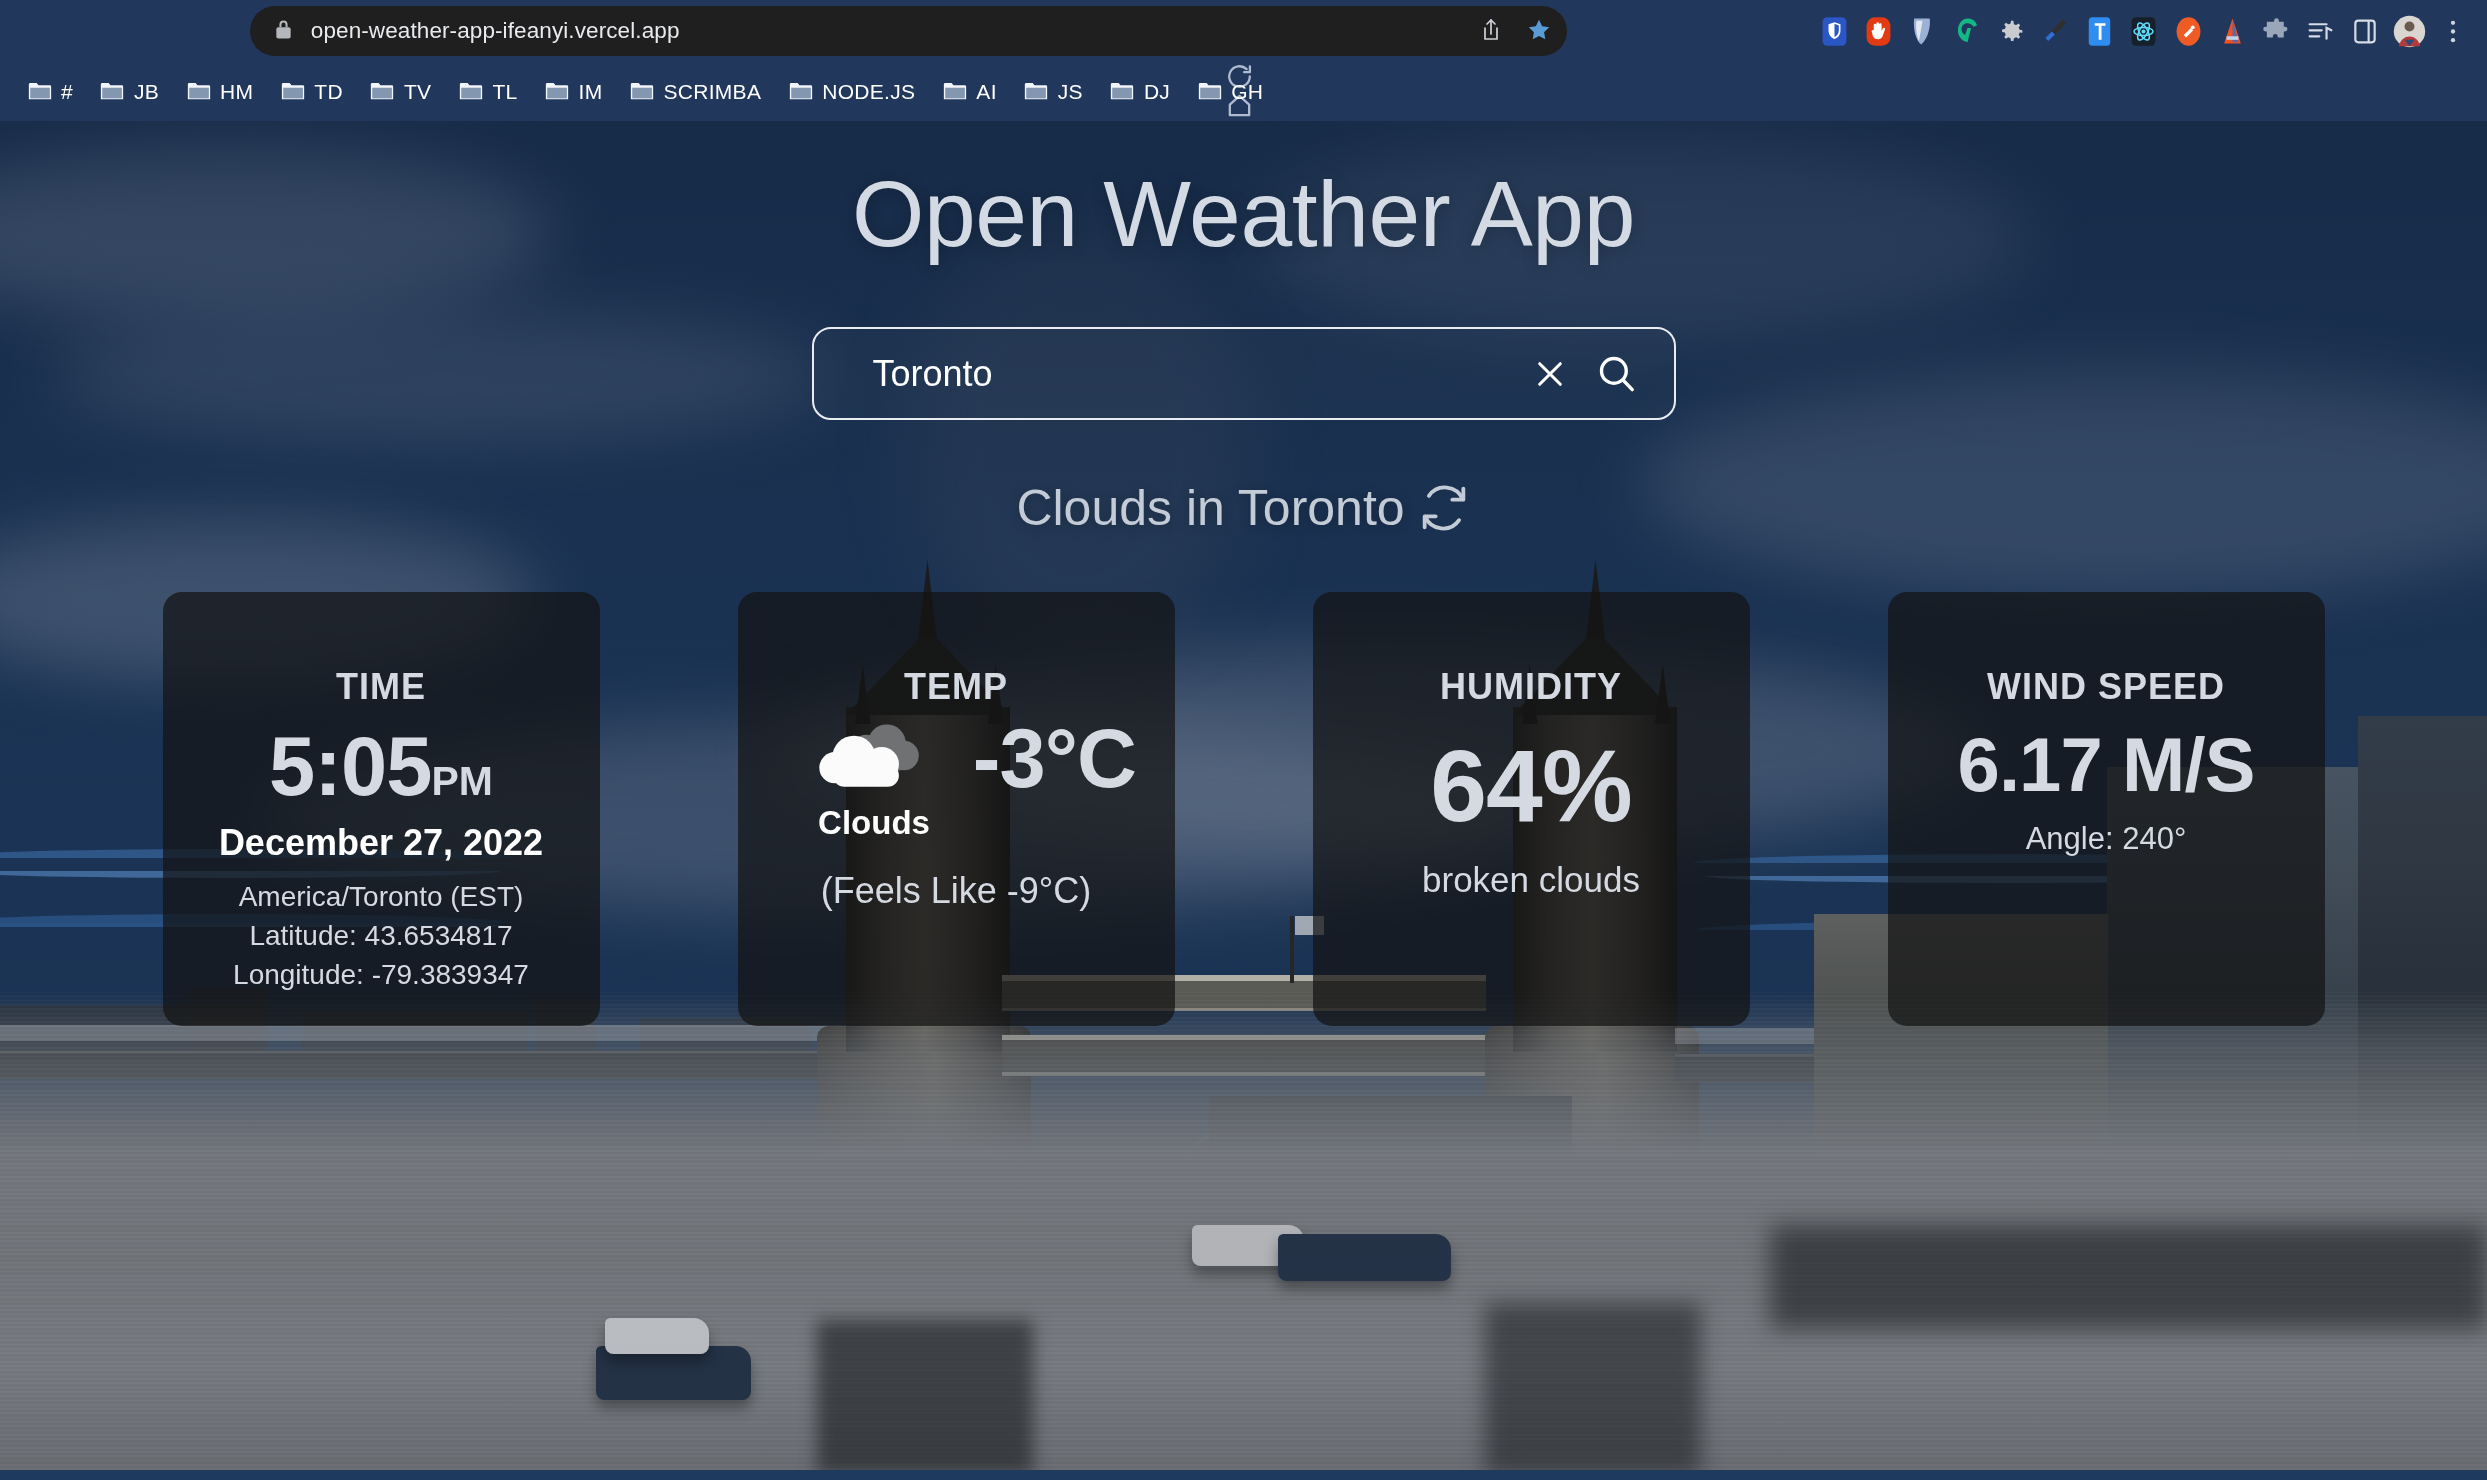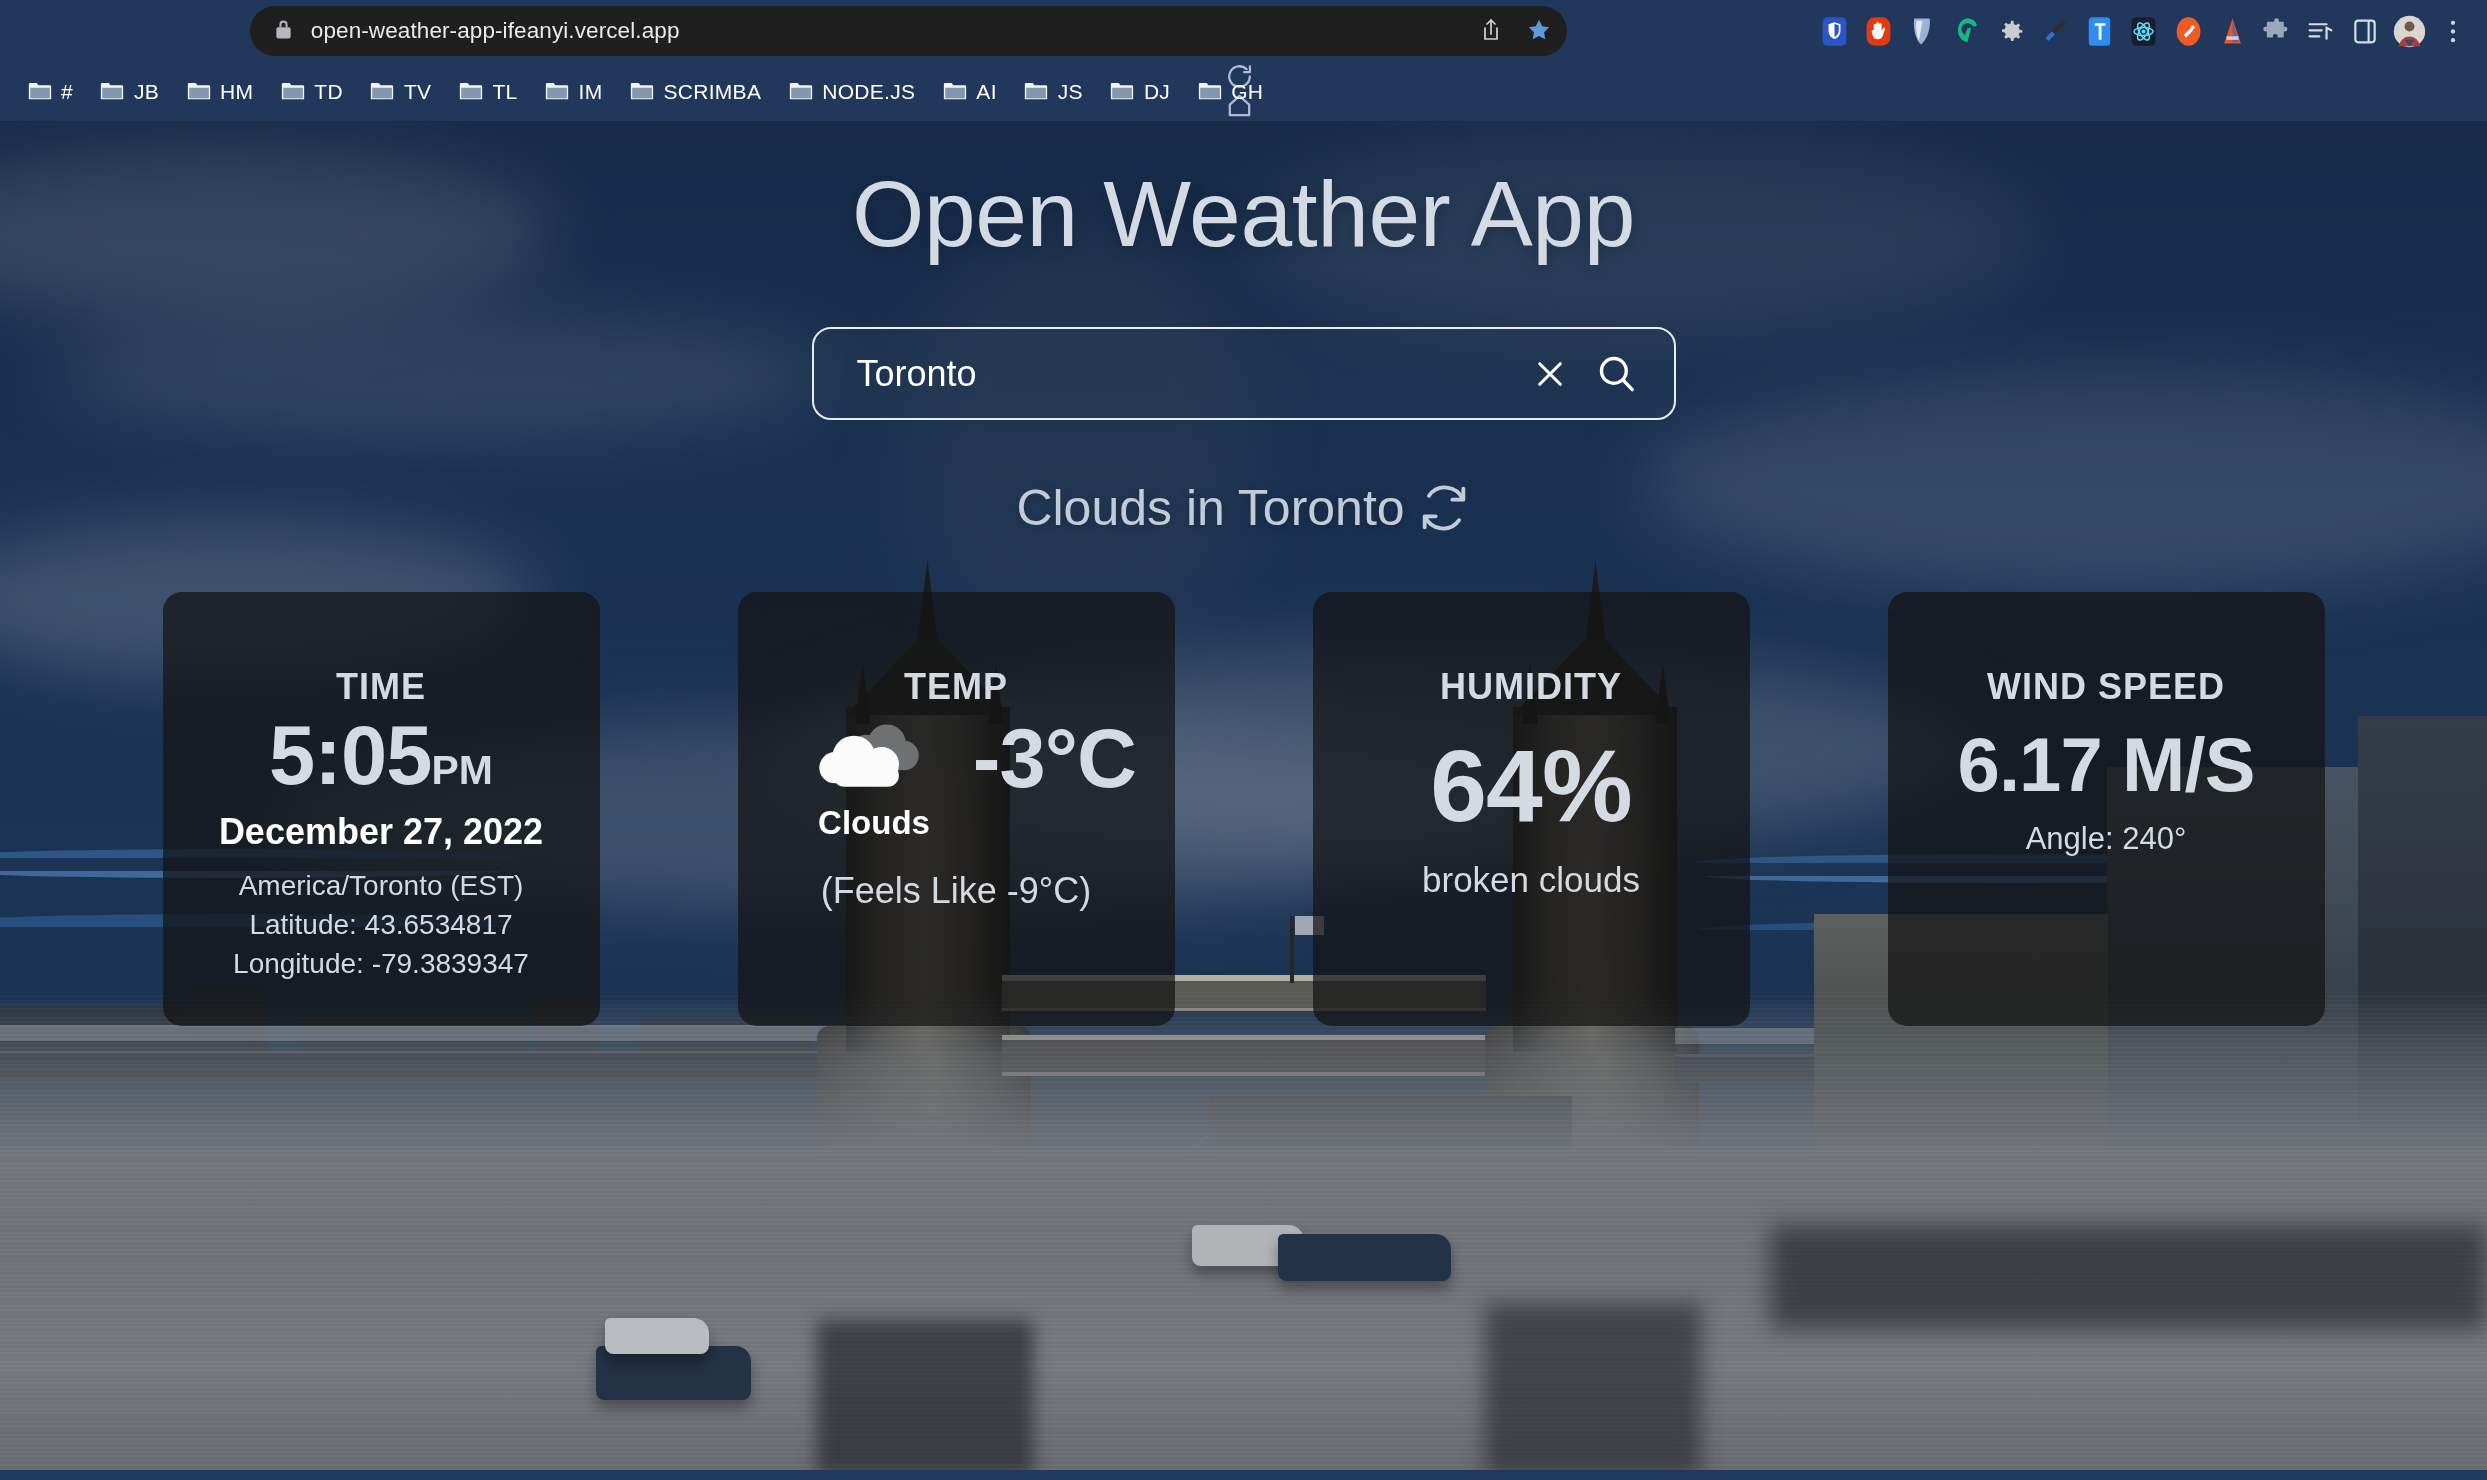--- a/index.html
+++ b/index.html
@@ -225,21 +225,21 @@
   }
 
   #search-form {
     margin-top: 62px;
     width: 864px;
     height: 93px;
     border: 2.6px solid #e9edf2;
     border-radius: 19px;
     display: flex;
     align-items: center;
-    padding: 0 29px 0 43px;
+    padding: 0 29px 0 59px;
     background: rgba(255,255,255,0.02);
   }
   #search-input {
     flex: 1 1 auto;
     background: transparent;
     border: none;
     outline: none;
     color: #ffffff;
     font-size: 36px;
     font-family: "Liberation Sans", sans-serif;
@@ -282,21 +282,21 @@
     color: #d5dae2;
     text-align: center;
   }
   .card-title {
     font-size: 36px;
     font-weight: 700;
     letter-spacing: 1px;
     color: #d5dae2;
   }
   .big-value {
-    margin-top: 3px;
+    margin-top: 14px;
     font-size: 83px;
     font-weight: 700;
     color: #d5dae2;
     line-height: 1.08;
     letter-spacing: -0.9px;
     display: flex;
     align-items: baseline;
     justify-content: center;
   }
   .suffix-sm {

